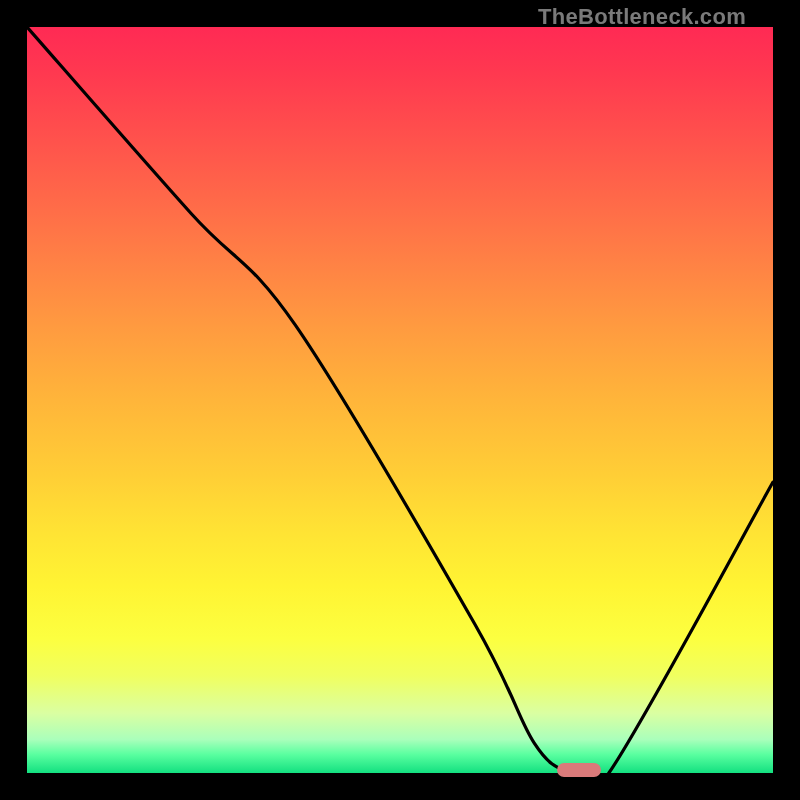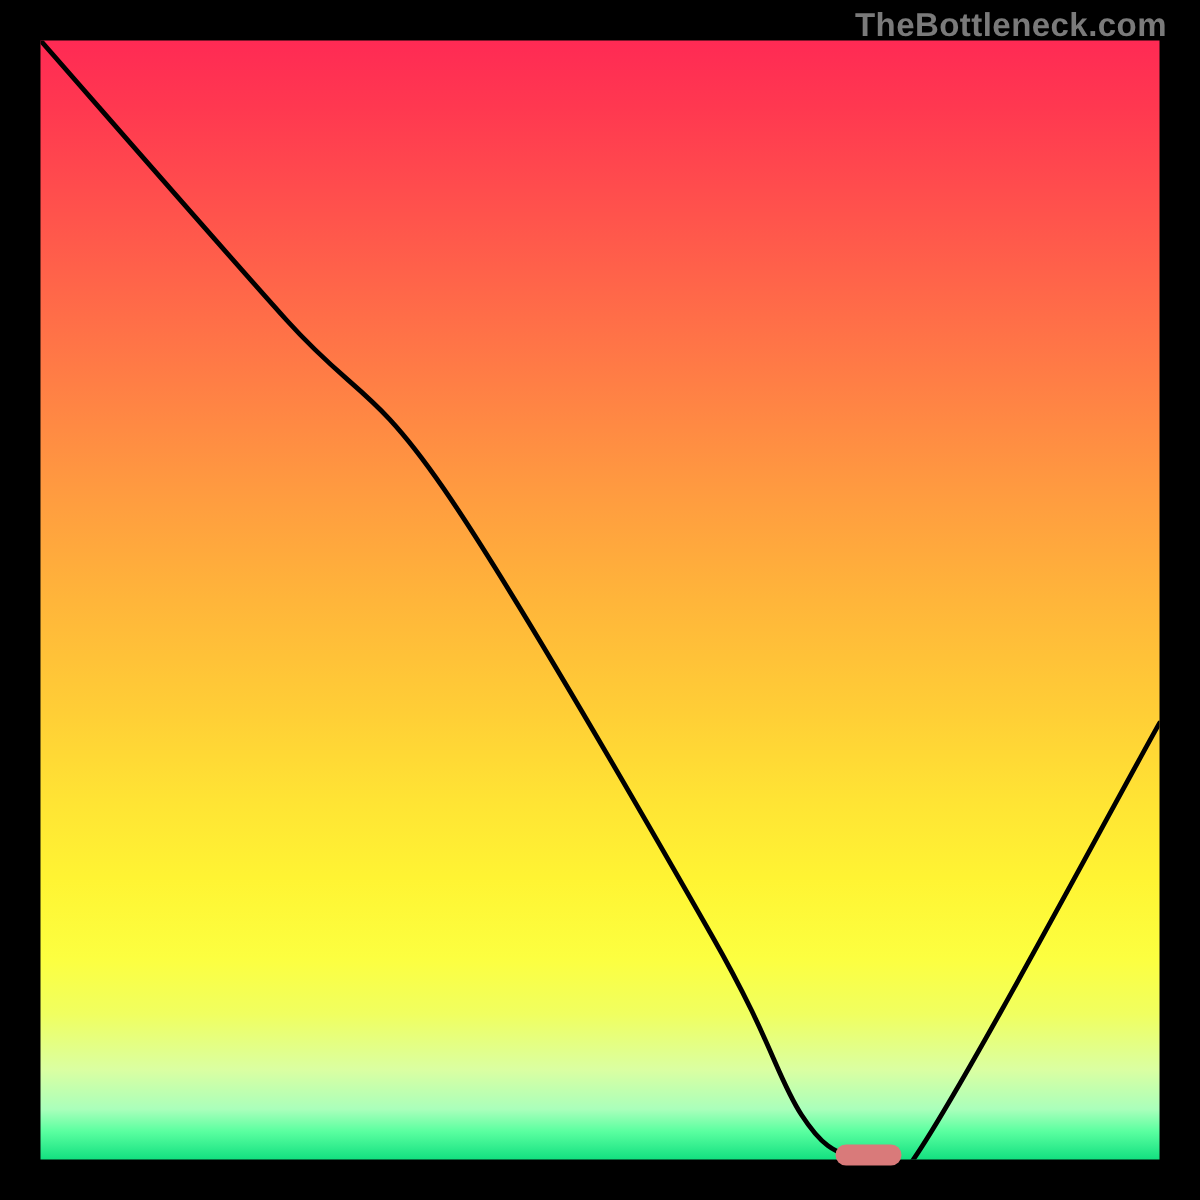--- a/index.html
+++ b/index.html
@@ -8,21 +8,20 @@
     width: 800px;
     height: 800px;
     background: #000;
     overflow: hidden;
     position: relative;
   }
   .container {
     position: relative;
     width: 768px;
     height: 800px;
-    padding-left: 32px;
   }
   .attribution {
     position: absolute;
     top: 4px;
     right: 22px;
     font-family: Arial, Helvetica, sans-serif;
     font-size: 22px;
     font-weight: bold;
     color: #7a7a7a;
     letter-spacing: 0.3px;

